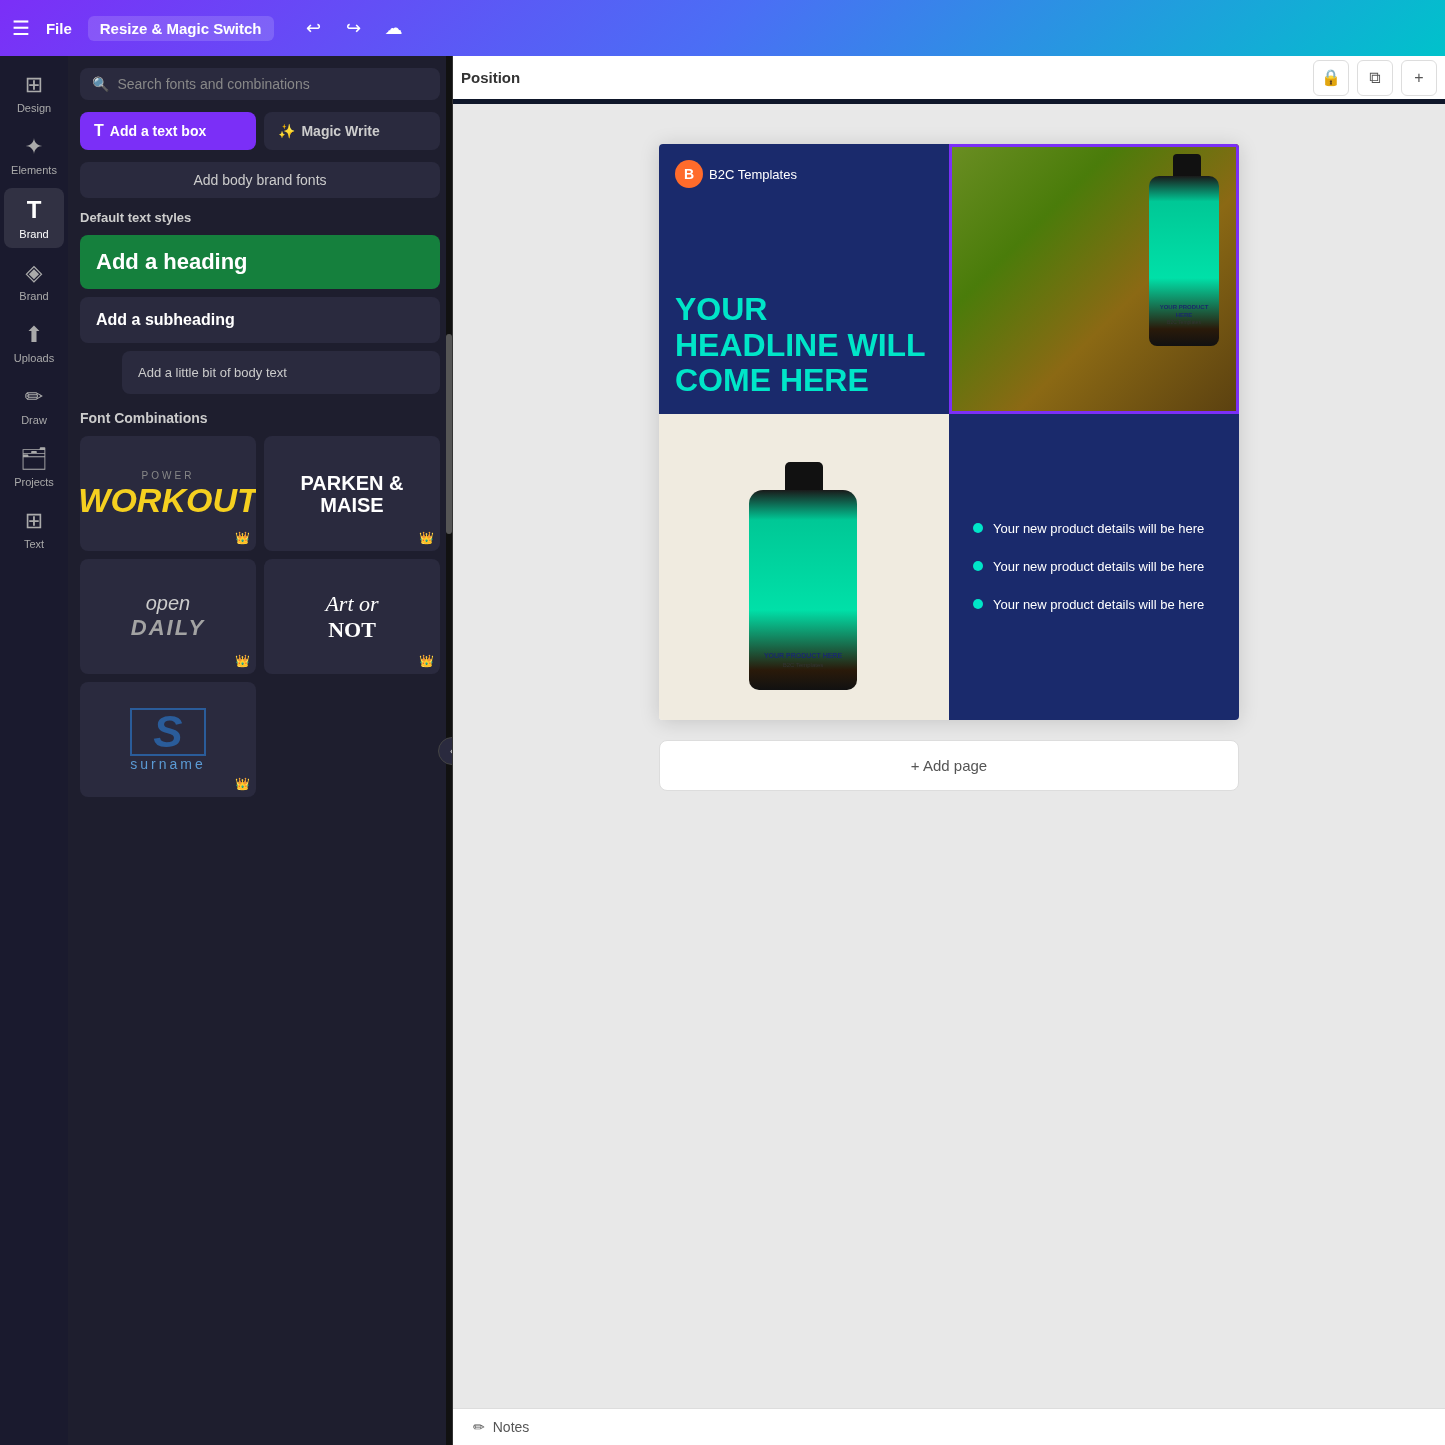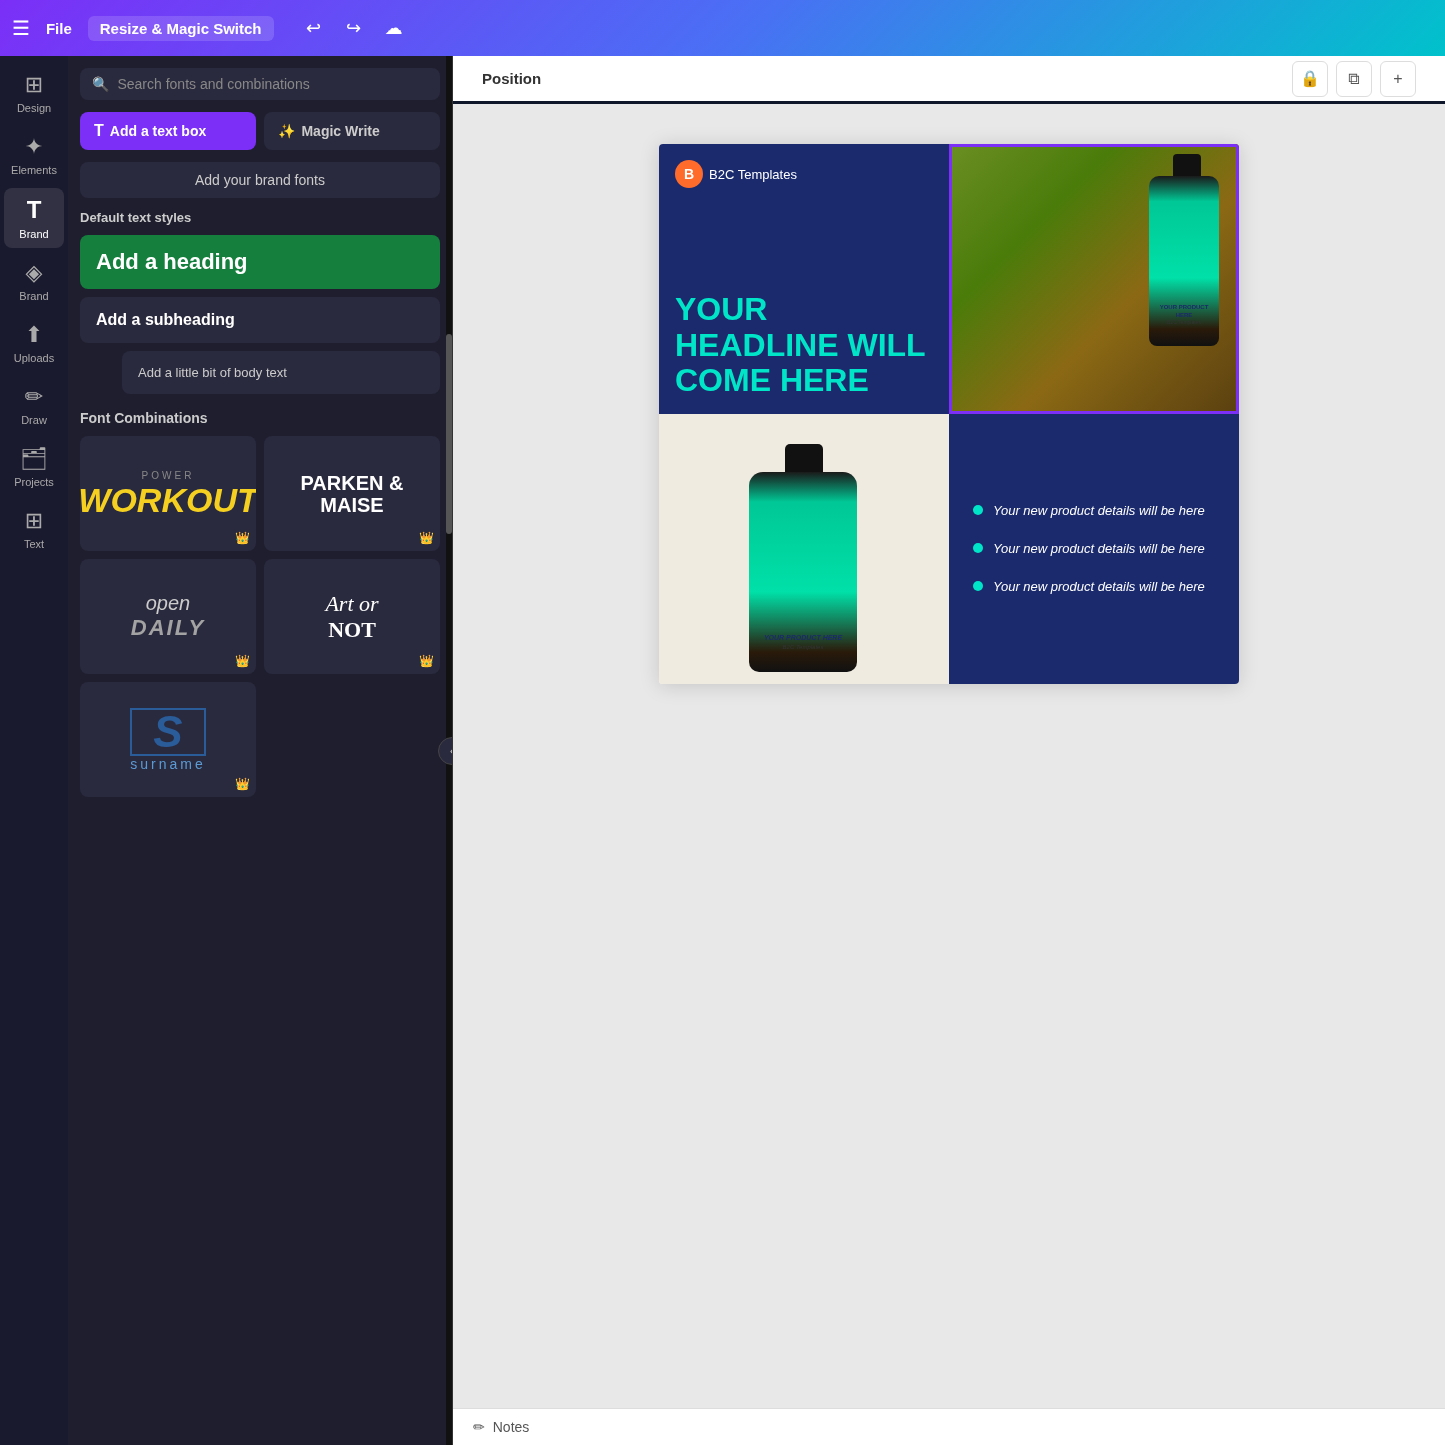--- a/index.html
+++ b/index.html
@@ -243,26 +243,26 @@
     .canvas-area {
       flex: 1;
       background: #e8e8e8;
       display: flex;
       flex-direction: column;
       overflow: hidden;
     }
 
     .canvas-header {
       background: white;
-      padding: 0 29px;
+      padding: 0 8px;
       height: 48px;
       display: flex;
       align-items: center;
       justify-content: space-between;
-      border-bottom: 3px solid #0f172a;
+      border-bottom: 5px solid #0f172a;
     }
     .canvas-header-title { font-size: 15px; font-weight: 600; color: #333; }
     .canvas-header-actions { display: flex; gap: 8px; align-items: center; }
     .canvas-action-btn {
       width: 36px; height: 36px;
       border: 1px solid #ddd;
       background: white;
       border-radius: 6px;
       display: flex; align-items: center; justify-content: center;
       cursor: pointer;
@@ -337,22 +337,21 @@
       position: absolute;
       inset: 0;
       border: 3px solid #7B2FF7;
       pointer-events: none;
     }
 
     
     .design-bottom {
       display: grid;
       grid-template-columns: 1fr 1fr;
-      height: 270px;
-      font-style: italic;
+      height: 306px;
     }
     .design-bottom-left {
       background: #f5f0e8;
       position: relative;
       overflow: hidden;
       display: flex;
       align-items: center;
       justify-content: center;
     }
     .design-bottom-right {
@@ -488,21 +487,21 @@
           <span style="font-size:16px; font-weight:700;">T</span>
           <span>Add a text box</span>
         </button>
         <button class="btn-magic-write">
           <span>✨</span>
           <span>Magic Write</span>
         </button>
       </div>
 
       
-      <button class="btn-brand-fonts">Add your brand fonts</button>
+      <button class="btn-brand-fonts">Add body brand fonts</button>
 
       
       <div class="section-title">Default text styles</div>
 
       <div class="text-style-heading">Add a heading</div>
       <div class="text-style-subheading">Add a subheading</div>
       <div class="text-style-body">Add a little bit of body text</div>
 
       
       <div class="font-combos-title">Font Combinations</div>
@@ -621,20 +620,21 @@
               <div class="product-detail-text">Your new product details will be here</div>
             </div>
             <div class="product-detail">
               <div class="bullet-dot"></div>
               <div class="product-detail-text">Your new product details will be here</div>
             </div>
           </div>
         </div>
       </div>
 
+      <div class="add-page-btn">+ Add page</div>
 
     </div>
 
     <div class="notes-bar">
       <span>✏</span>
       <span>Notes</span>
     </div>
 
   </div>
 

